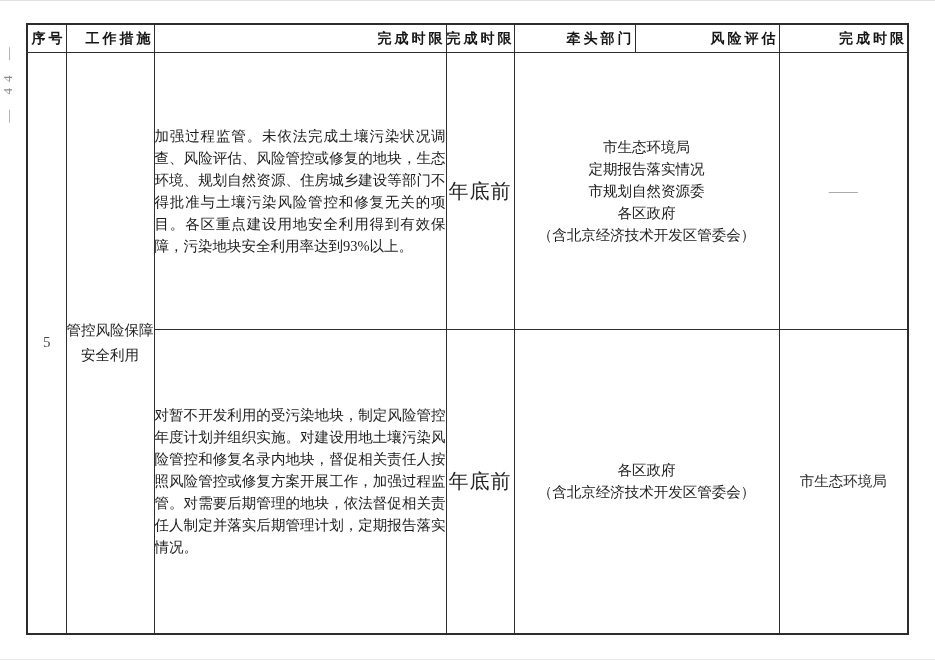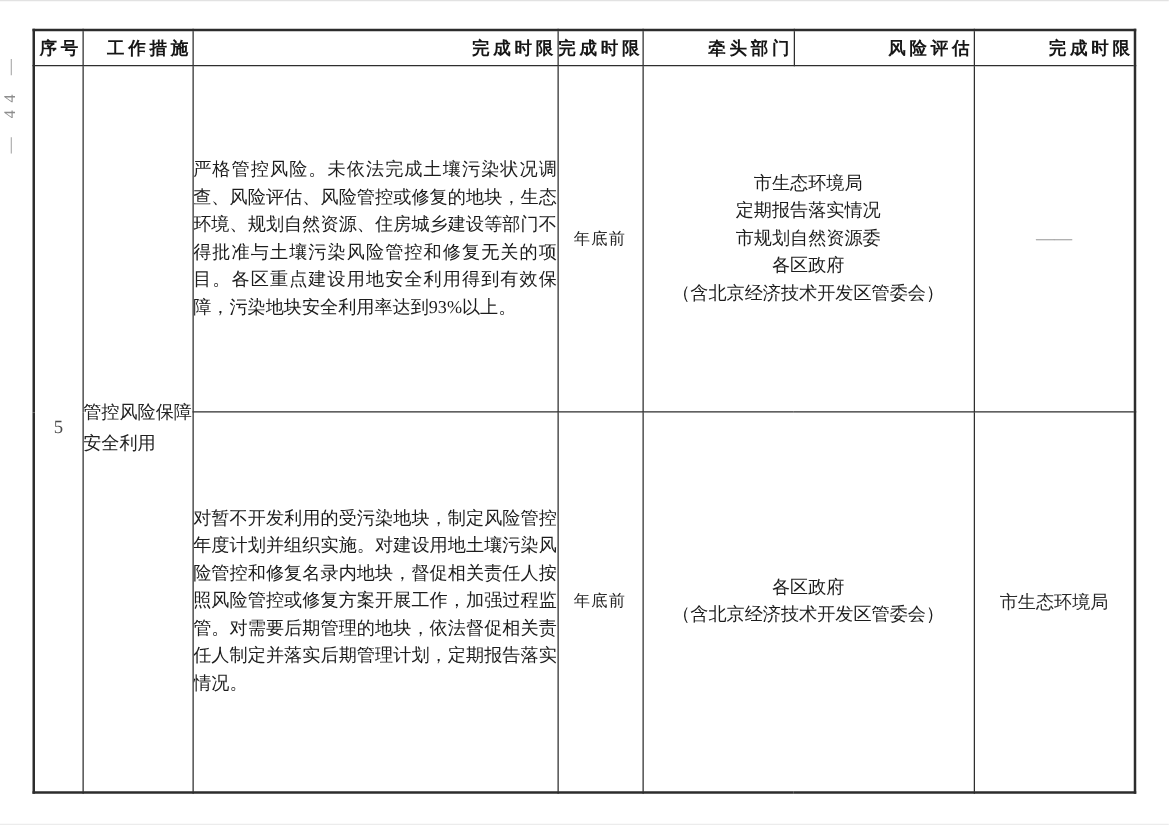--- a/index.html
+++ b/index.html
@@ -65,36 +65,37 @@
     white-space: nowrap;
   }
   .row-sub1 { height: 277px; }
   .row-sub2 { height: 304px; padding-left: 16px; }
   .cell-seq {
     text-align: center;
     font-size: 15px;
     color: #4a4a4a;
   }
   .cell-task {
+    text-align: center;
     font-size: 14.5px;
     line-height: 25px;
     padding: 0 6px;
     color: #222;
   }
   .cell-measures {
     text-align: justify;
     text-justify: inter-ideograph;
     font-size: 14.5px;
     line-height: 22px;
     padding: 2px 8px;
     color: #1c1c1c;
   }
   .cell-deadline {
     text-align: center;
-    font-size: 13px;
+    font-size: 20px;
     letter-spacing: 1px;
     color: #222;
     margin-left: 32px;
   }
   .cell-responsible {
     text-align: center;
     font-size: 14.5px;
     line-height: 22px;
     color: #1c1c1c;
   }
@@ -132,21 +133,21 @@
     <th>工作措施</th>
     <th>完成时限</th>
     <th>完成时限</th>
     <th>牵头部门</th>
     <th>风险评估</th>
     <th>完成时限</th>
   </tr>
   <tr class="row-sub1">
     <td class="cell-seq" rowspan="2">5</td>
     <td class="cell-task" rowspan="2">管控风险保障安全利用</td>
-    <td class="cell-measures">严格管控风险。未依法完成土壤污染状况调查、风险评估、风险管控或修复的地块，生态环境、规划自然资源、住房城乡建设等部门不得批准与土壤污染风险管控和修复无关的项目。各区重点建设用地安全利用得到有效保障，污染地块安全利用率达到93%以上。</td>
+    <td class="cell-measures">加强过程监管。未依法完成土壤污染状况调查、风险评估、风险管控或修复的地块，生态环境、规划自然资源、住房城乡建设等部门不得批准与土壤污染风险管控和修复无关的项目。各区重点建设用地安全利用得到有效保障，污染地块安全利用率达到93%以上。</td>
     <td class="cell-deadline">年底前</td>
     <td class="cell-responsible" colspan="2">
           <div>市生态环境局</div>
           <div>定期报告落实情况</div>
           <div>市规划自然资源委</div>
           <div>各区政府</div>
           <div>（含北京经济技术开发区管委会）</div>
         </td>
     <td class="cell-assist assist-dash">——</td>
   </tr>

